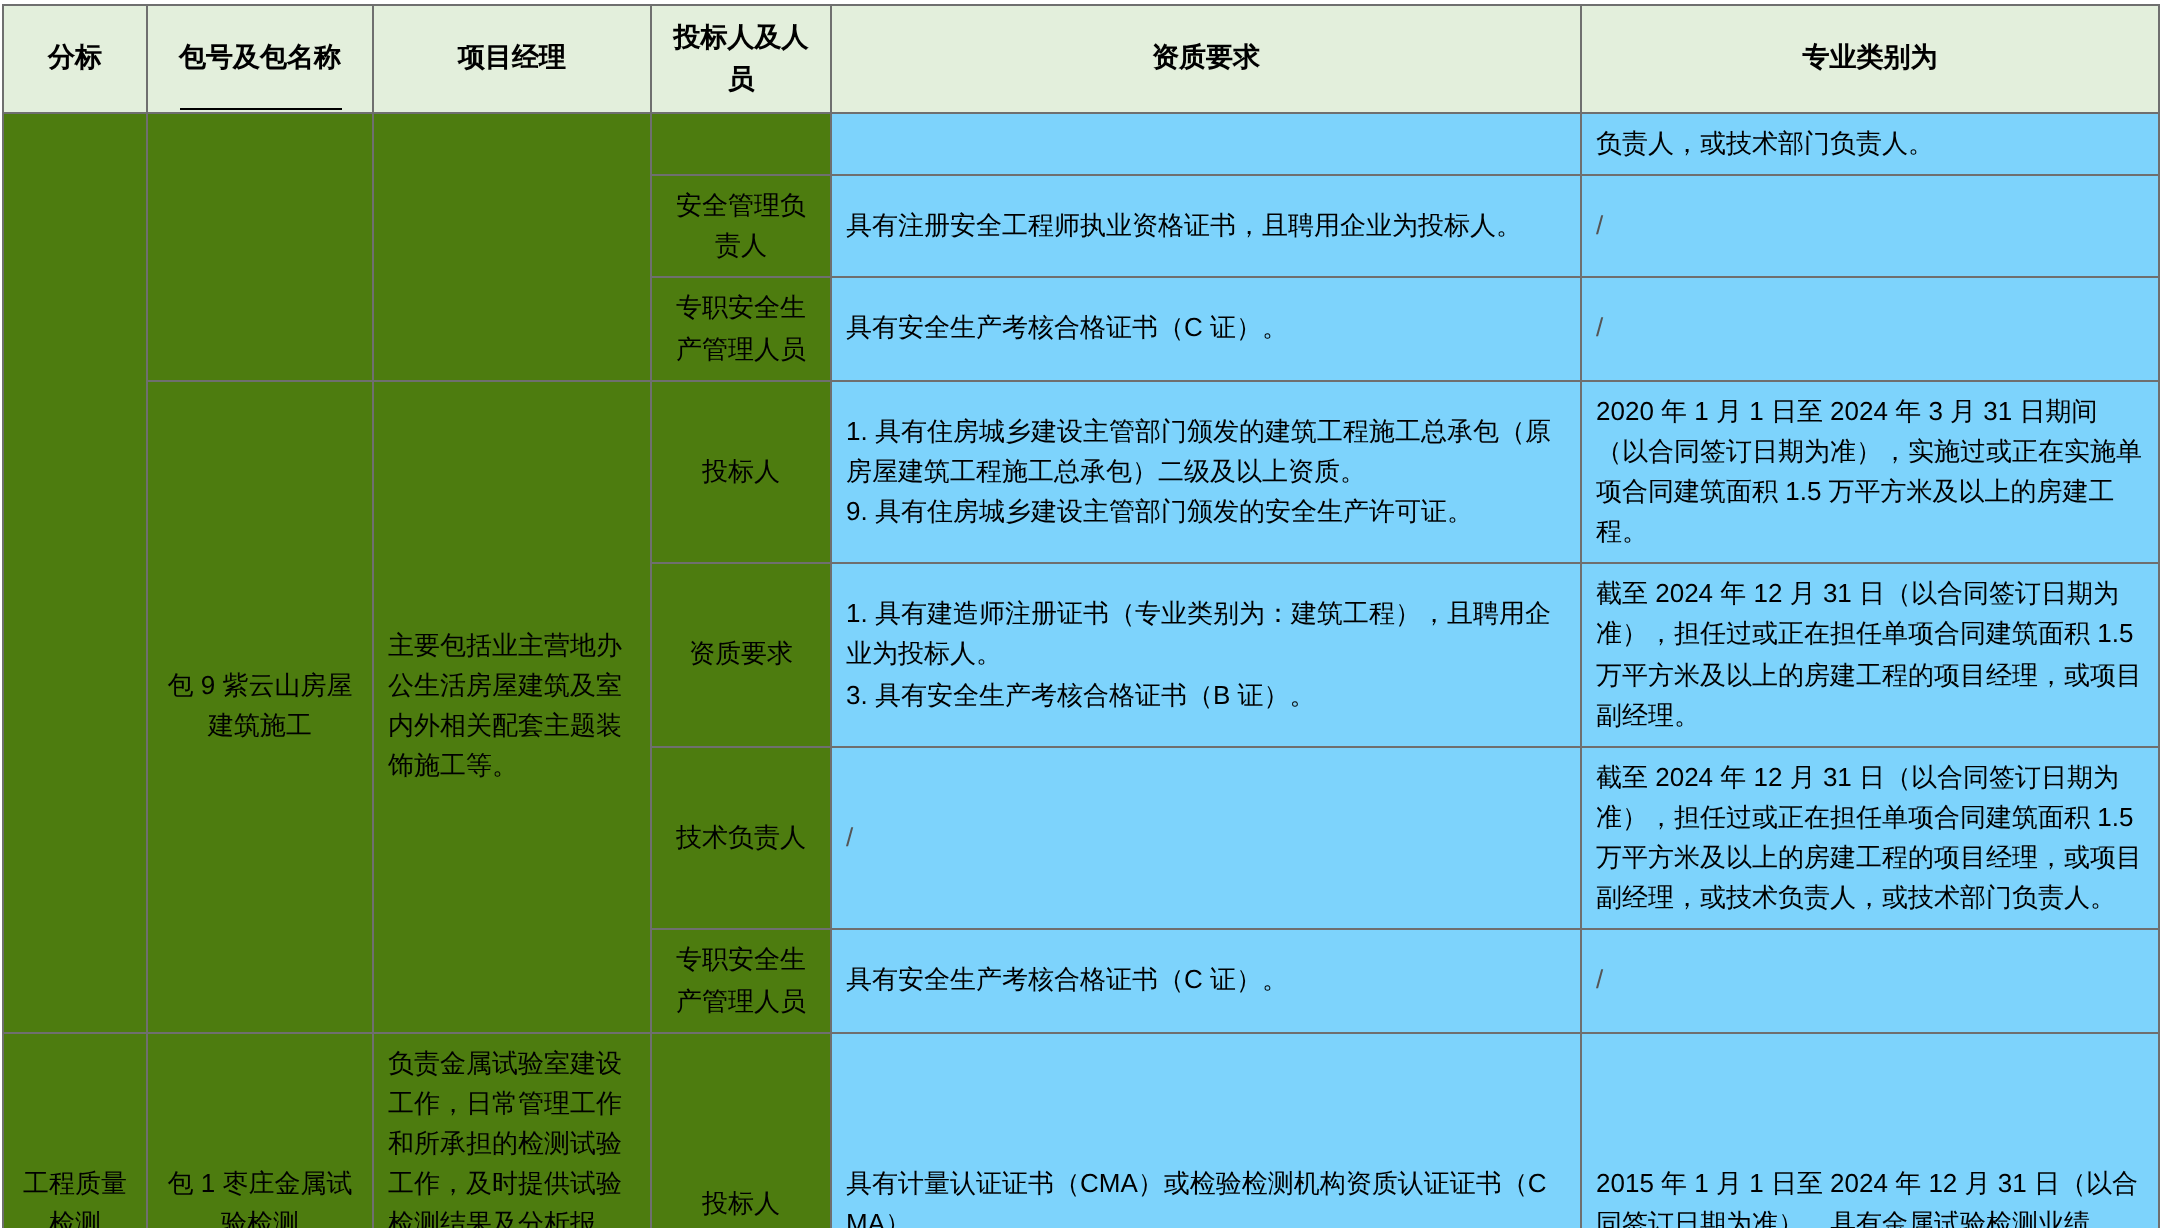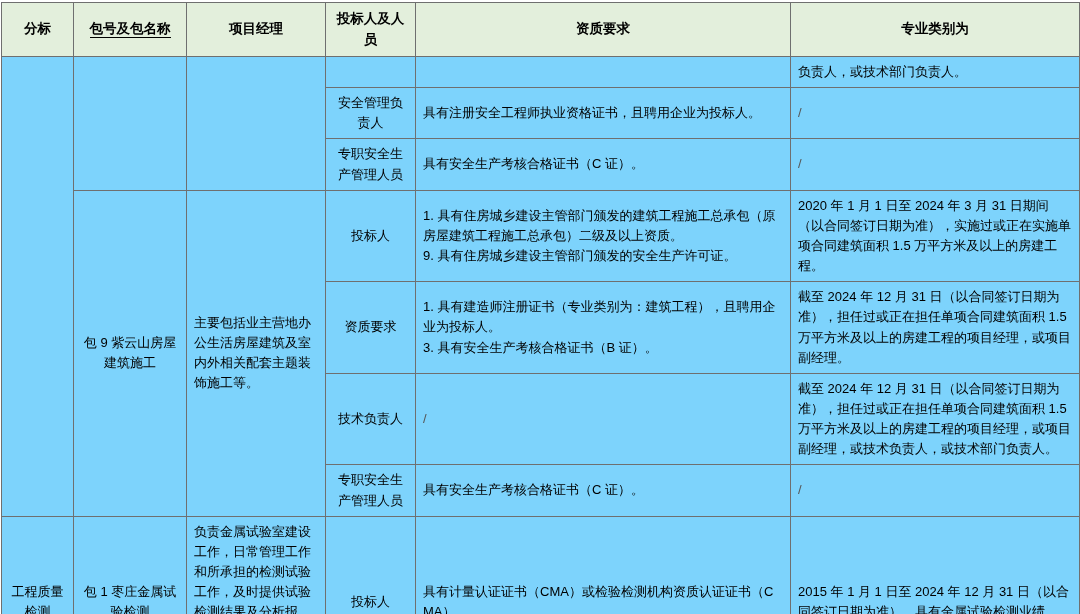--- a/index.html
+++ b/index.html
@@ -38,30 +38,30 @@
   }
   thead th {
     background: #e3efdc;
     font-weight: bold;
     text-align: center;
     height: 54px;
     font-size: 13.5px;
   }
   thead th .ul {
     border-bottom: 1px solid #000;
-    padding-bottom: 1px;
+    padding-bottom: 18px;
   }
   td.ctr {
     text-align: center;
   }
   td.lead {
     text-align: left;
   }
   td.greenish {
-    background: #7dd3fc;
+    background: #4d7c0f;
   }
   td.white {
     background: #7dd3fc;
   }
   .slash {
     color: #555;
   }
   .nlist {
     text-align: left;
   }

